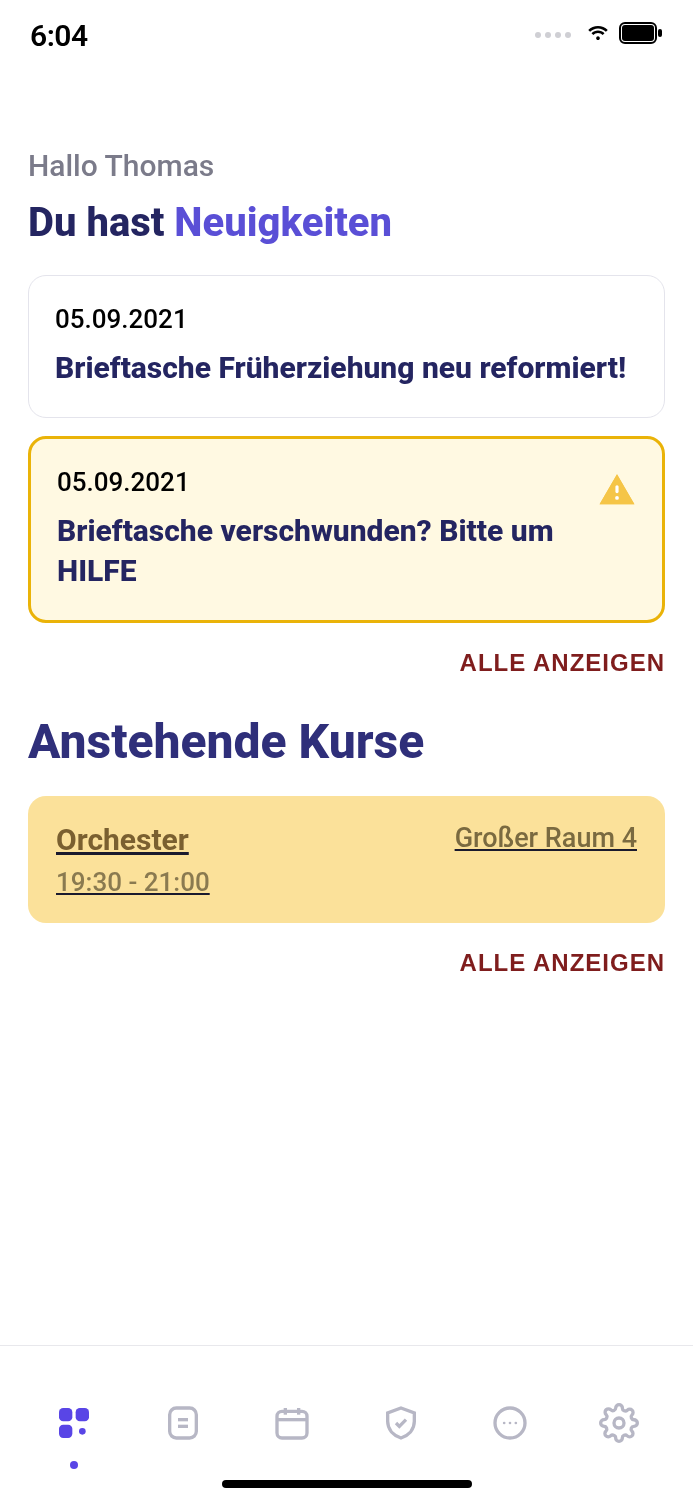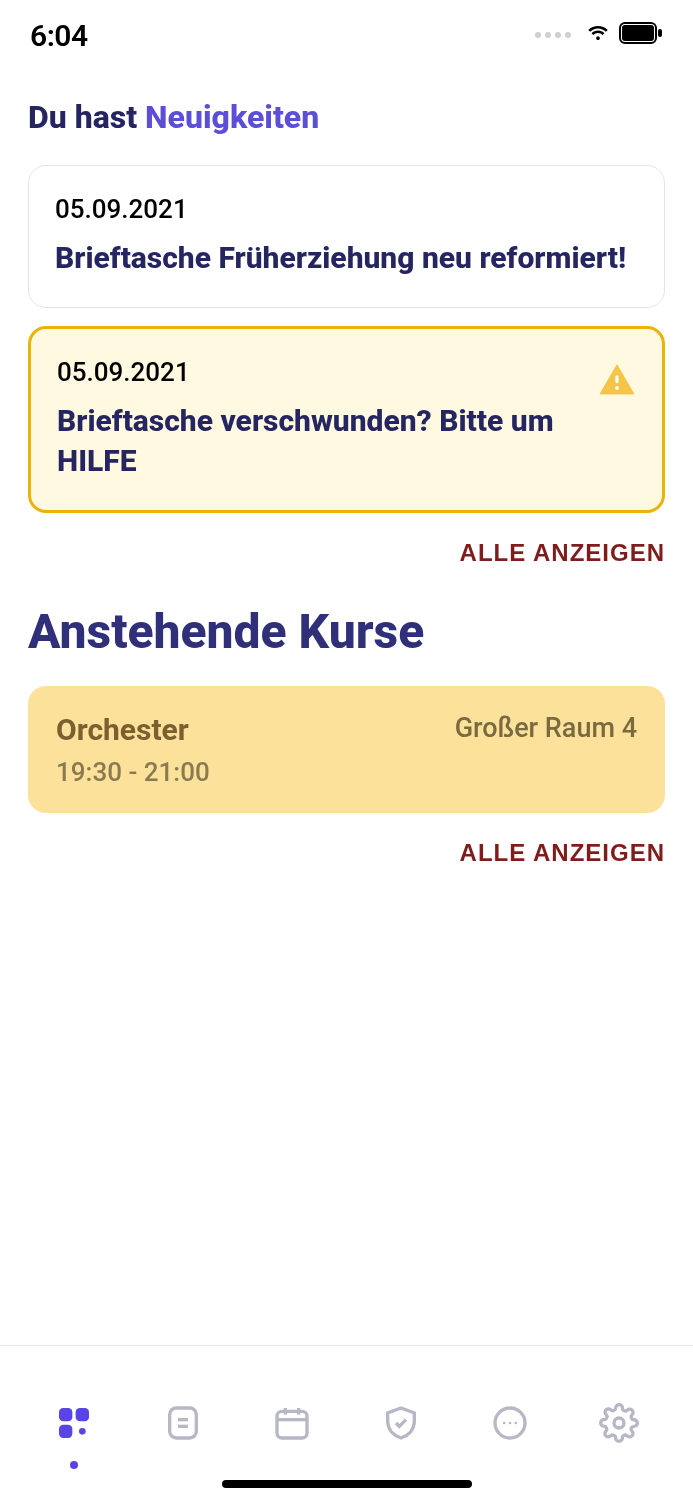--- a/index.html
+++ b/index.html
@@ -1,42 +1,42 @@
 <!DOCTYPE html>
 <html><head>
 <meta charset="utf-8">
 <style>
   * { box-sizing: border-box; margin: 0; padding: 0; }
   html, body { width: 693px; height: 1500px; font-family: -apple-system, BlinkMacSystemFont, "Segoe UI", Roboto, Helvetica, Arial, sans-serif; background: #fff; color: #1a1a2e; }
-  .screen { width: 693px; height: 1500px; display: flex; flex-direction: column; position: relative; }
+  .screen { width: 693px; height: 1500px; display: flex; flex-direction: column; position: relative; gap: 48px; }
   
   .statusbar { height: 70px; display: flex; align-items: center; justify-content: space-between; padding: 0 30px; }
   .statusbar .time { font-size: 30px; font-weight: 600; letter-spacing: -0.5px; color: #000; }
   .statusbar .right-icons { display: flex; align-items: center; gap: 8px; }
   .dots { display: flex; gap: 4px; margin-right: 6px; }
   .dots span { width: 6px; height: 6px; border-radius: 50%; background: #cfcfd4; }
   .wifi-icon svg { width: 26px; height: 26px; }
   .battery-icon svg { width: 44px; height: 22px; }
   
   .content { flex: 1; padding: 30px 28px 0 28px; overflow: hidden; }
   .greeting { font-size: 30px; font-weight: 500; color: #7b7b8a; margin-bottom: 18px; }
-  .headline { font-size: 32px; font-weight: 800; line-height: 1.1; color: #242561; margin-bottom: 30px; }
+  .headline { font-size: 40px; font-weight: 800; line-height: 1.1; color: #242561; margin-bottom: 30px; }
   .headline .accent { color: #5a4fd6; }
   
   .news-card { border: 1px solid #e4e4ec; border-radius: 18px; padding: 28px 26px; margin-bottom: 18px; background: #fff; position: relative; }
   .news-card.alert { background: #fff9e2; border: 3px solid #eab308; }
   .news-date { font-size: 26px; color: #000000; margin-bottom: 14px; font-weight: 500;}
   .news-title { font-size: 30px; font-weight: 800; color: #242561; line-height: 1.35; }
   .alert-icon { position: absolute; top: 32px; right: 26px; }
   .alert-icon svg { width: 38px; height: 38px; }
   .show-all { text-align: right; margin-top: 26px; margin-bottom: 36px; }
   .show-all button { background: none; border: none; font-size: 24px; font-weight: 800; letter-spacing: 1px; color: #7f1d1d; cursor: pointer; }
   .section-title { font-size: 48px; font-weight: 800; color: #2f2f7a; margin-bottom: 26px; }
   
-  .course-card { background: #fbe19a; border-radius: 18px; padding: 26px 28px; display: flex; justify-content: space-between; align-items: flex-start; margin-bottom: 18px; }
+  .course-card { background: #fbe19a; border-radius: 18px; padding: 26px 28px; display: flex; justify-content: space-between; align-items: flex-start; margin-bottom: 18px; text-decoration: underline; }
   .course-left { display: flex; flex-direction: column; gap: 10px; }
   .course-name { font-size: 30px; font-weight: 700; color: #7a6030; }
   .course-time { font-size: 26px; font-weight: 500; color: #8a7a50; }
   .course-room { font-size: 27px; font-weight: 500; color: #7a6a40; }
   
   .bottom-nav { height: 155px; border-top: 1px solid #e8e8ec; display: flex; align-items: center; justify-content: space-around; padding: 0 20px; }
   .nav-item { width: 60px; height: 80px; display: flex; flex-direction: column; align-items: center; justify-content: center; cursor: pointer; position: relative; }
   .nav-item svg { width: 40px; height: 40px; }
   .nav-item .active-dot { position: absolute; bottom: -6px; width: 8px; height: 8px; border-radius: 50%; background: #5945e6; }
   
@@ -66,20 +66,21 @@
             <rect x="1" y="1" width="36" height="20" rx="5" fill="none" stroke="#000" stroke-width="2"></rect>
             <rect x="3" y="3" width="32" height="16" rx="3" fill="#000"></rect>
             <rect x="39" y="7" width="4" height="8" rx="2" fill="#000"></rect>
           </svg>
       </div>
     </div>
   </div>
 
   <div class="content">
 
+    <div class="greeting">Hallo Thomas</div>
 
     <div class="headline">
       <span>Du hast </span><span class="accent">Neuigkeiten</span>
     </div>
 
     <div class="news-card">
       <div class="news-date">05.09.2021</div>
       <div class="news-title">Brieftasche Früherziehung neu reformiert!</div>
     </div>
 

